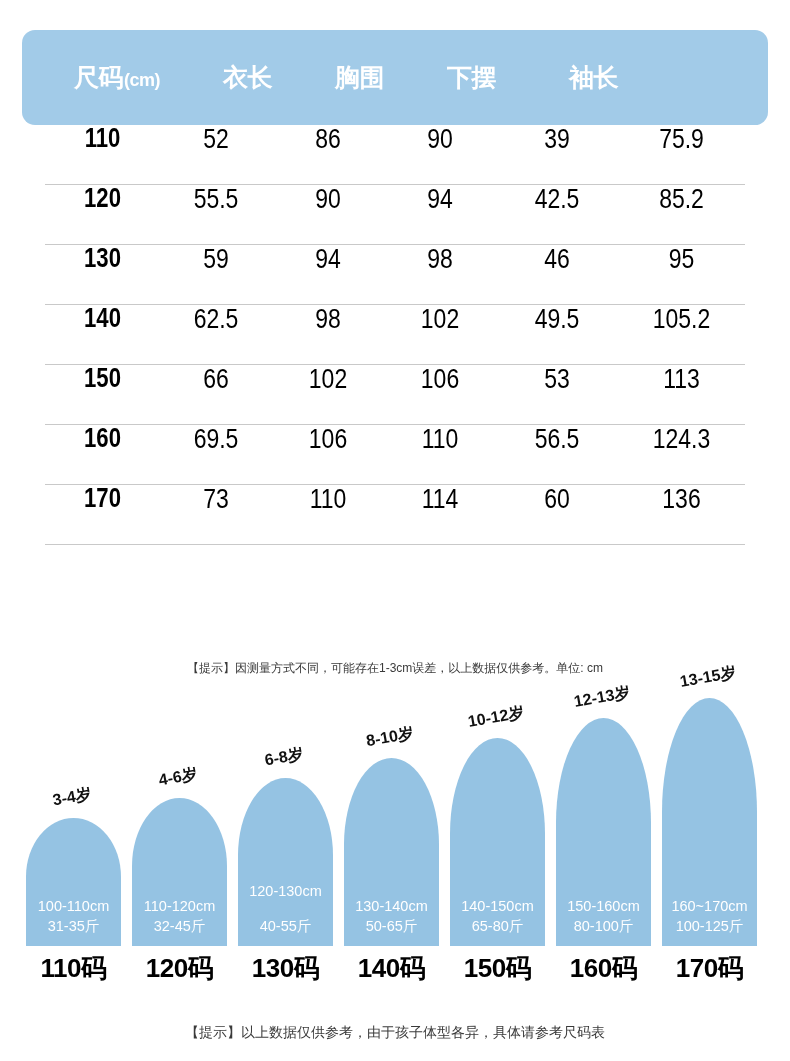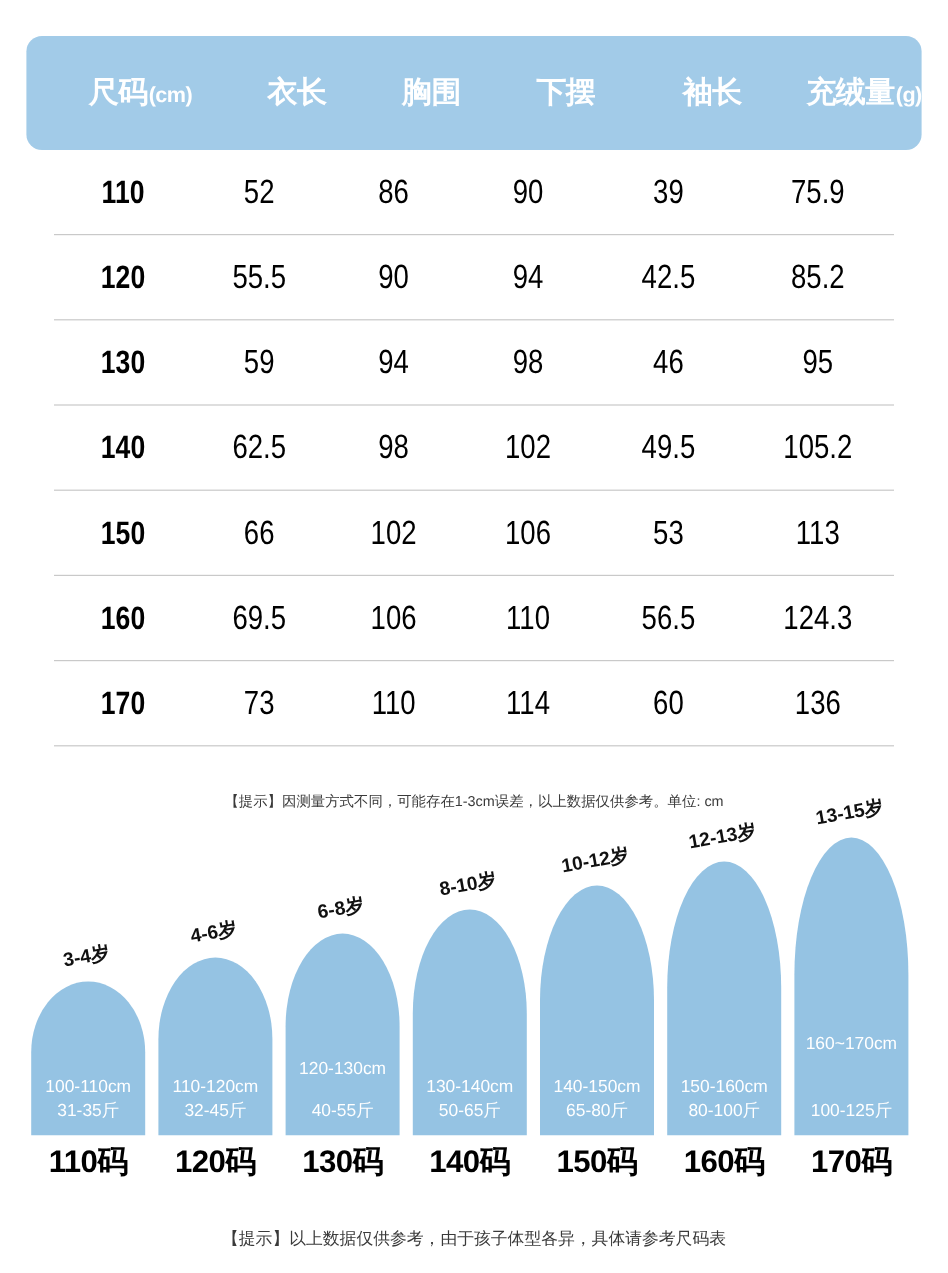--- a/index.html
+++ b/index.html
@@ -52,23 +52,22 @@
   .c2 { width: 112px; }
   .c3 { width: 112px; }
   .c4 { width: 122px; }
   .c5 { width: 150px; }
 
   #table-body {
     margin: 0 23px;
     width: 700px;
   }
   .trow {
-    height: 71px;
+    height: 60px;
     display: flex;
-    align-items: center;
     border-bottom: 1px solid #c9c9c9;
     box-sizing: border-box;
   }
   .trow.last { border-bottom: 1px solid #c9c9c9; }
   .dcell {
     text-align: center;
     color: #000000;
     font-size: 28px;
     line-height: 1;
     white-space: nowrap;
@@ -174,24 +173,20 @@
     </div>
     <div class="hcell c2">
       <span>胸围</span>
     </div>
     <div class="hcell c3">
       <span>下摆</span>
     </div>
     <div class="hcell c4">
       <span>袖长</span>
     </div>
-    <div class="hcell c5">
-      <span>充绒量</span>
-        <span class="unit">(g)</span>
-    </div>
   </div>
 
   <div id="table-body">
     <div class="trow">
       <div class="dcell sz b0">110</div>
       <div class="dcell b1">52</div>
       <div class="dcell b2">86</div>
       <div class="dcell b3">90</div>
       <div class="dcell b4">39</div>
       <div class="dcell b5">75.9</div>
@@ -300,21 +295,21 @@
     <div class="age-label" style="bottom:238px;">12-13岁</div>
     <div class="arch" style="height:228px;">
       <div class="arch-line">150-160cm</div>
       <div class="arch-line">80-100斤</div>
     </div>
     <div class="size-label" style="bottom:-40px;">160码</div>
   </div>
 
   <div class="arch-group" style="left:662px; width:95px;">
     <div class="age-label" style="bottom:258px;">13-15岁</div>
-    <div class="arch" style="height:248px;gap:36px;">
+    <div class="arch" style="height:248px;">
       <div class="arch-line">160~170cm</div>
       <div class="arch-line">100-125斤</div>
     </div>
     <div class="size-label" style="bottom:-40px;">170码</div>
   </div>
 
 </div>
 
 <div id="bottom-note">【提示】以上数据仅供参考，由于孩子体型各异，具体请参考尺码表</div>
 

